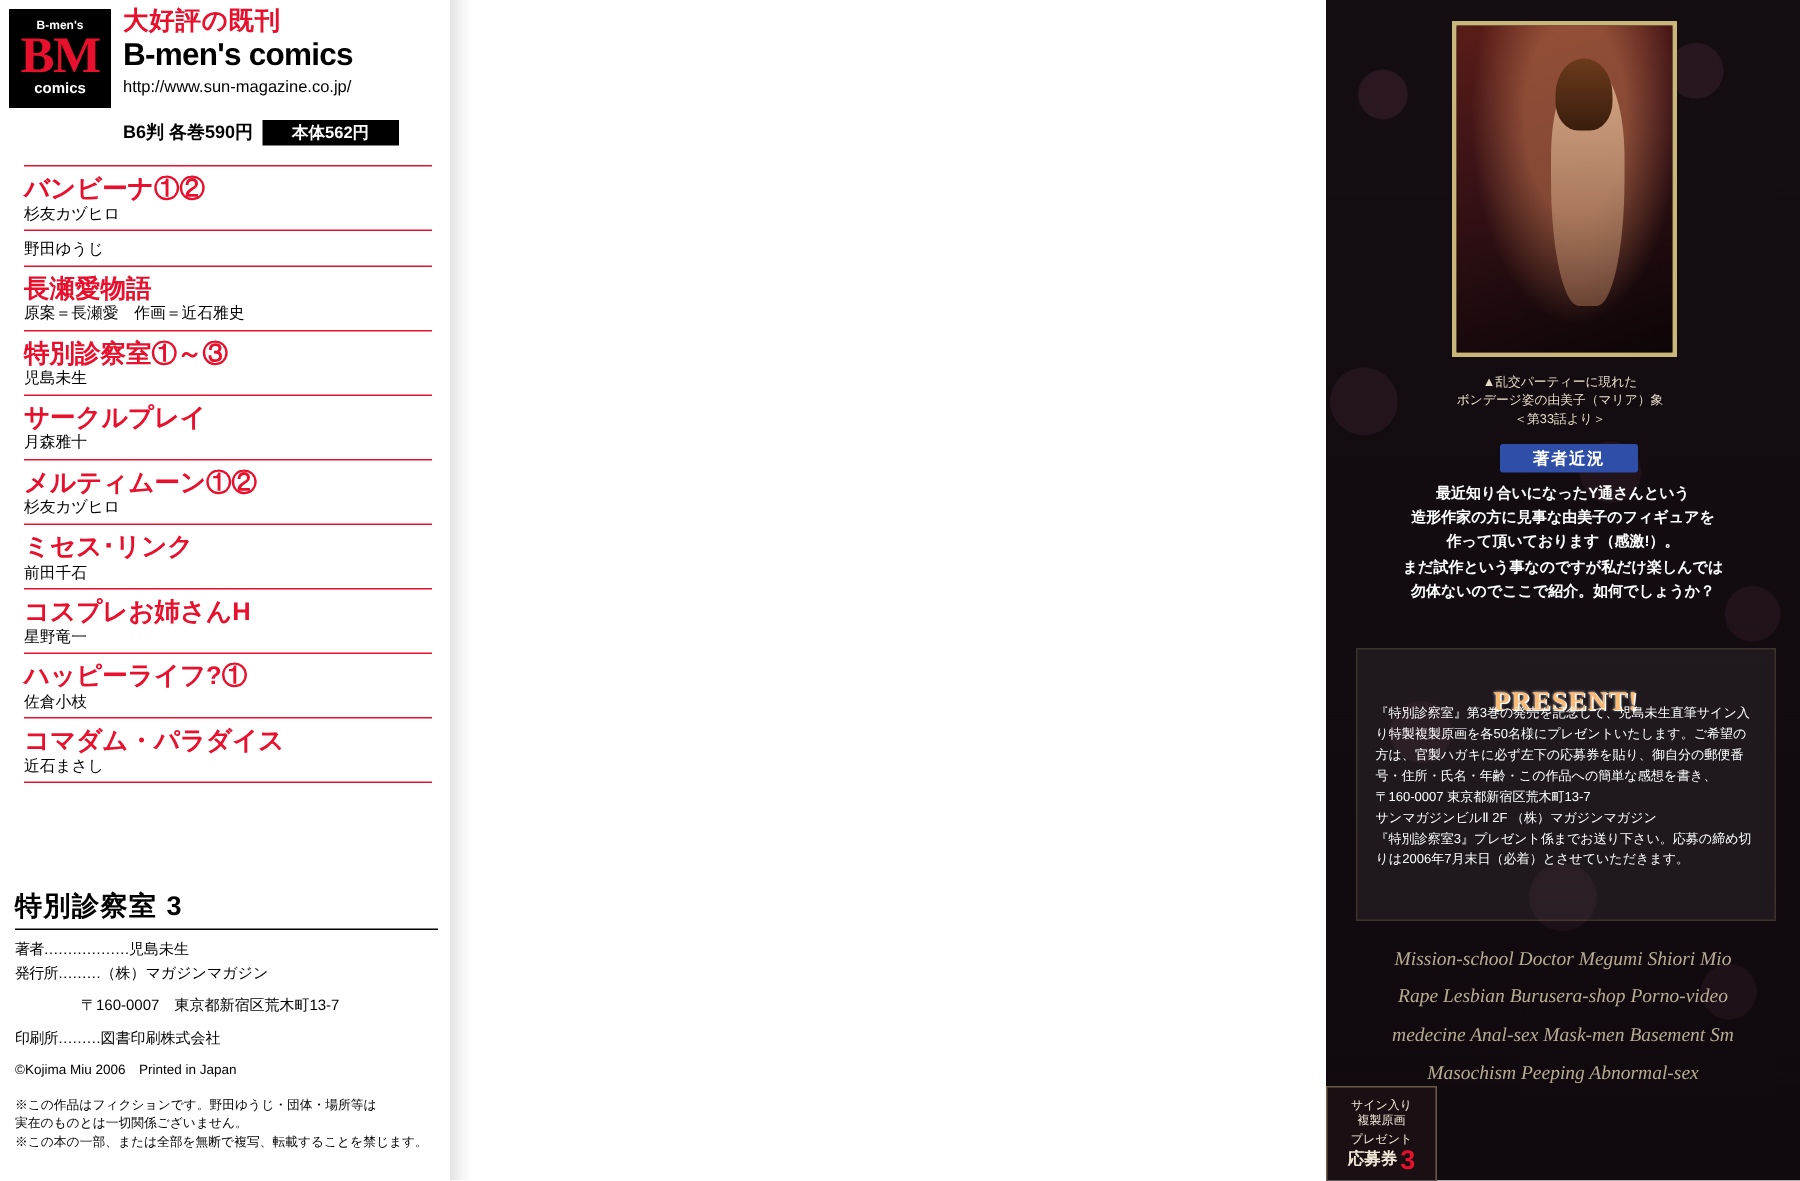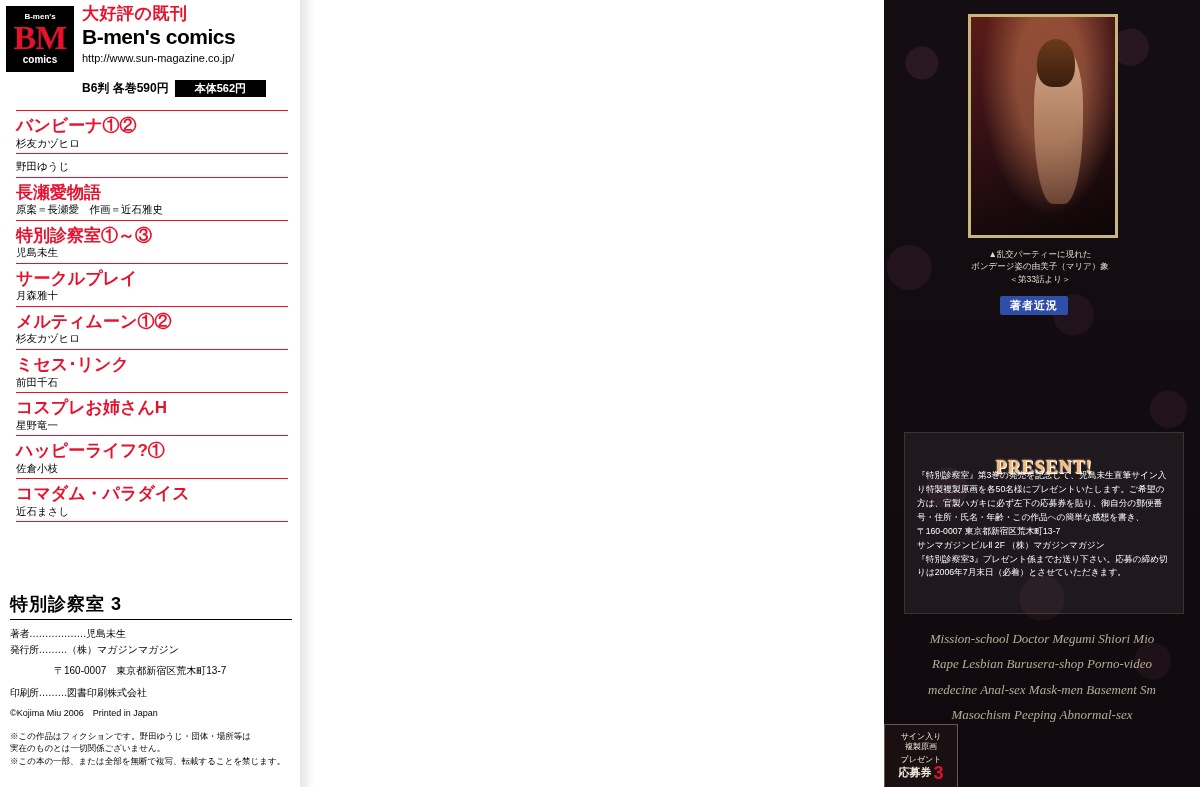--- a/index.html
+++ b/index.html
@@ -117,21 +117,21 @@
     background:linear-gradient(180deg,#6b3a1c,#3a1d0c);
     border-radius:50% 50% 40% 40%;
   }
   .photo-caption{
     position:absolute;left:56px;top:248px;width:200px;
     color:#e6dcc8;font-size:8.5px;line-height:1.45;text-align:center;
   }
   .badge{
     position:absolute;left:116px;top:296px;
     background:#2f4ea8;color:#ffffff;font-size:11px;font-weight:bold;
-    padding:2px 10px;border-radius:2px;letter-spacing:1px;
+    padding:2px 22px;border-radius:2px;letter-spacing:1px;
   }
   .note-body{
     position:absolute;left:30px;top:322px;width:256px;
     color:#ffffff;font-size:10px;line-height:1.62;text-align:center;font-weight:bold;
   }
   .present-panel{
     position:absolute;left:20px;top:432px;width:278px;height:180px;
     background:rgba(255,255,255,0.06);
     border:1px solid rgba(200,170,120,0.18);
   }
@@ -263,20 +263,21 @@
       <div class="photo-inner">
         <div class="figure-shape"></div>
         <div class="figure-hair"></div>
       </div>
     </div>
 
     <div class="photo-caption">▲乱交パーティーに現れた<br>ボンデージ姿の由美子（マリア）象<br>＜第33話より＞</div>
 
     <div class="badge">著者近況</div>
 
+    <div class="note-body">最近知り合いになったY通さんという<br>造形作家の方に見事な由美子のフィギュアを<br>作って頂いております（感激!）。<br>まだ試作という事なのですが私だけ楽しんでは<br>勿体ないのでここで紹介。如何でしょうか？</div>
 
     <div class="present-panel">
       <div class="present-title">PRESENT!</div>
       <div class="present-body">『特別診察室』第3巻の発売を記念して、児島未生直筆サイン入り特製複製原画を各50名様にプレゼントいたします。ご希望の方は、官製ハガキに必ず左下の応募券を貼り、御自分の郵便番号・住所・氏名・年齢・この作品への簡単な感想を書き、<br>〒160-0007 東京都新宿区荒木町13-7<br>サンマガジンビルⅡ 2F （株）マガジンマガジン<br>『特別診察室3』プレゼント係までお送り下さい。応募の締め切りは2006年7月末日（必着）とさせていただきます。</div>
     </div>
 
     <div class="keywords">Mission-school Doctor Megumi Shiori Mio<br>Rape Lesbian Burusera-shop Porno-video<br>medecine Anal-sex Mask-men Basement Sm<br>Masochism Peeping Abnormal-sex</div>
   </div>
 
   <div class="tab-box">

